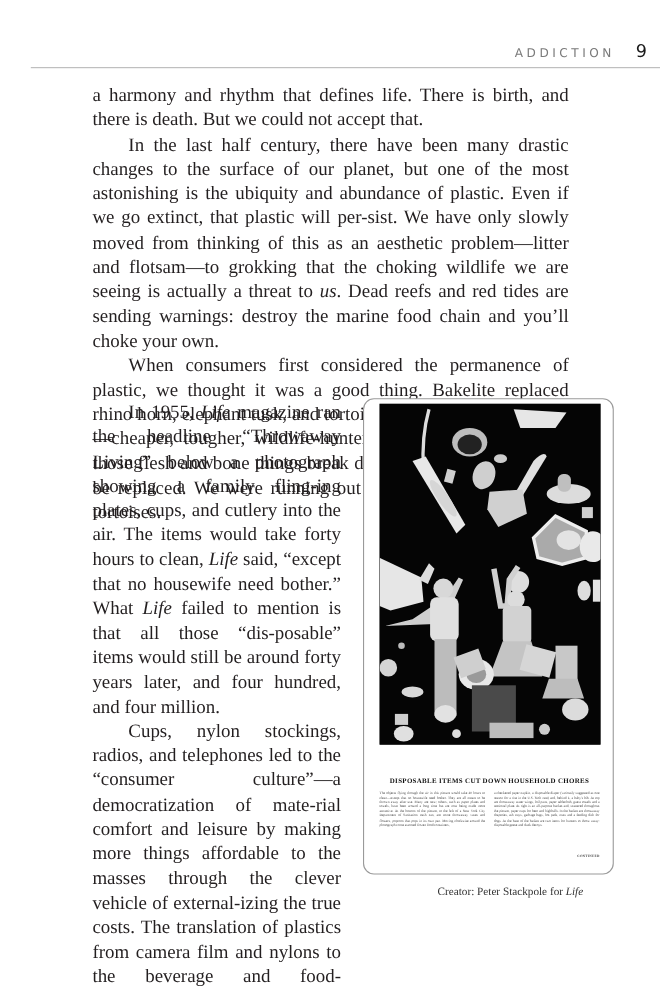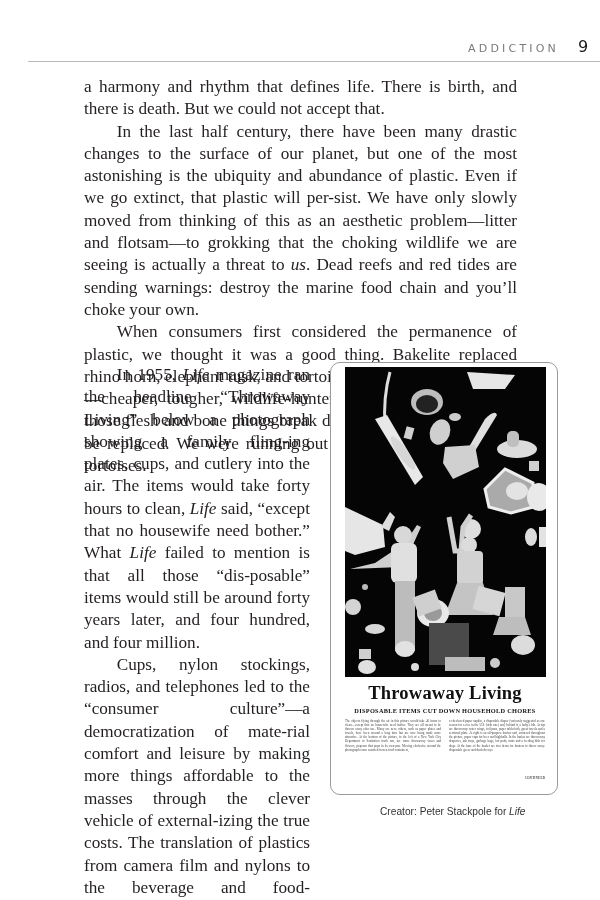--- a/index.html
+++ b/index.html
@@ -18,21 +18,21 @@
 
   .figure { position: absolute; left: 330px; top: 362px; width: 228px; height: 433px; border: 1px solid #9a9a9a; border-radius: 10px; background: #fff; box-sizing: border-box; }
   .photo { position: absolute; left: 14px; top: 4px; width: 201px; height: 310px; background: #050505; overflow: hidden; }
   .photo svg { display: block; }
   .mag-title { position: absolute; left: 0; top: 320px; width: 228px; text-align: center; font-family: "Liberation Serif", serif; font-weight: bold; font-size: 18.5px; color: #111; letter-spacing: 0.2px; }
   .mag-sub { position: absolute; left: 14px; top: 344px; width: 200px; text-align: center; font-family: "Liberation Serif", serif; font-weight: bold; font-size: 6.3px; letter-spacing: 0.3px; color: #111; white-space: nowrap; }
   .mag-cols { position: absolute; left: 14px; top: 356px; width: 200px; display: flex; justify-content: space-between; }
   .mag-col { width: 96px; font-size: 3.2px; line-height: 4.1px; color: #444; text-align: justify; }
   .mag-cont { position: absolute; right: 12px; top: 413px; font-size: 3px; font-weight: bold; color: #444; letter-spacing: 0.2px; }
 
-  .caption { position: absolute; left: 380px; top: 806px; width: 188px; text-align: left; font-family: Liberation Sans, sans-serif; font-size: 10.2px; color: #333; }
+  .caption { position: absolute; left: 370px; top: 806px; width: 188px; text-align: center; font-family: Liberation Serif, serif; font-size: 10.2px; color: #333; }
   .caption i { font-style: italic; }
 </style>
 </head>
 <body>
 
 <header class="running-head">
   <span class="rh-title">ADDICTION</span>
   <span class="rh-page">9</span>
   <div class="rh-rule"></div>
 </header>
@@ -97,21 +97,20 @@
       <ellipse cx="30" cy="262" rx="10" ry="5" fill="#d8d8d8"></ellipse>
       <rect x="14" y="282" width="12" height="10" fill="#cfcfcf"></rect>
       <ellipse cx="22" cy="300" rx="9" ry="7" fill="#e0e0e0"></ellipse>
       <rect x="100" y="290" width="40" height="14" fill="#bdbdbd"></rect>
       <circle cx="70" cy="300" r="4" fill="#ddd"></circle>
       <circle cx="150" cy="296" r="5" fill="#ccc"></circle>
       <circle cx="20" cy="220" r="3" fill="#bbb"></circle>
       <circle cx="8" cy="240" r="8" fill="#d4d4d4"></circle>
     </svg>
   </div>
-  <div class="mag-title">Throwaway Living</div>
   <div class="mag-sub">DISPOSABLE ITEMS CUT DOWN HOUSEHOLD CHORES</div>
   <div class="mag-cols">
     <div class="mag-col">The objects flying through the air in this picture would take 40 hours to clean—except that no housewife need bother. They are all meant to be thrown away after use. Many are new; others, such as paper plates and towels, have been around a long time but are now being made more attractive. At the bottom of the picture, to the left of a New York City Department of Sanitation trash can, are some throwaway vases and flowers, popcorn that pops in its own pan. Moving clockwise around the photograph come assorted frozen food containers,</div>
     <div class="mag-col">a checkered paper napkin, a disposable diaper (variously suggested as one reason for a rise in the U.S. birth rate) and, behind it, a baby's bib. At top are throwaway water wings, foil pans, paper tablecloth, guest towels and a sectional plate. At right is an all-purpose bucket and, scattered throughout the picture, paper cups for beer and highballs. In the basket are throwaway draperies, ash trays, garbage bags, hot pads, mats and a feeding dish for dogs. At the base of the basket are two items for hunters to throw away: disposable geese and duck decoys.</div>
   </div>
   <div class="mag-cont">CONTINUED</div>
 </figure>
 
 <div class="caption"><span>Creator: Peter Stackpole for </span><i>Life</i></div>
 

